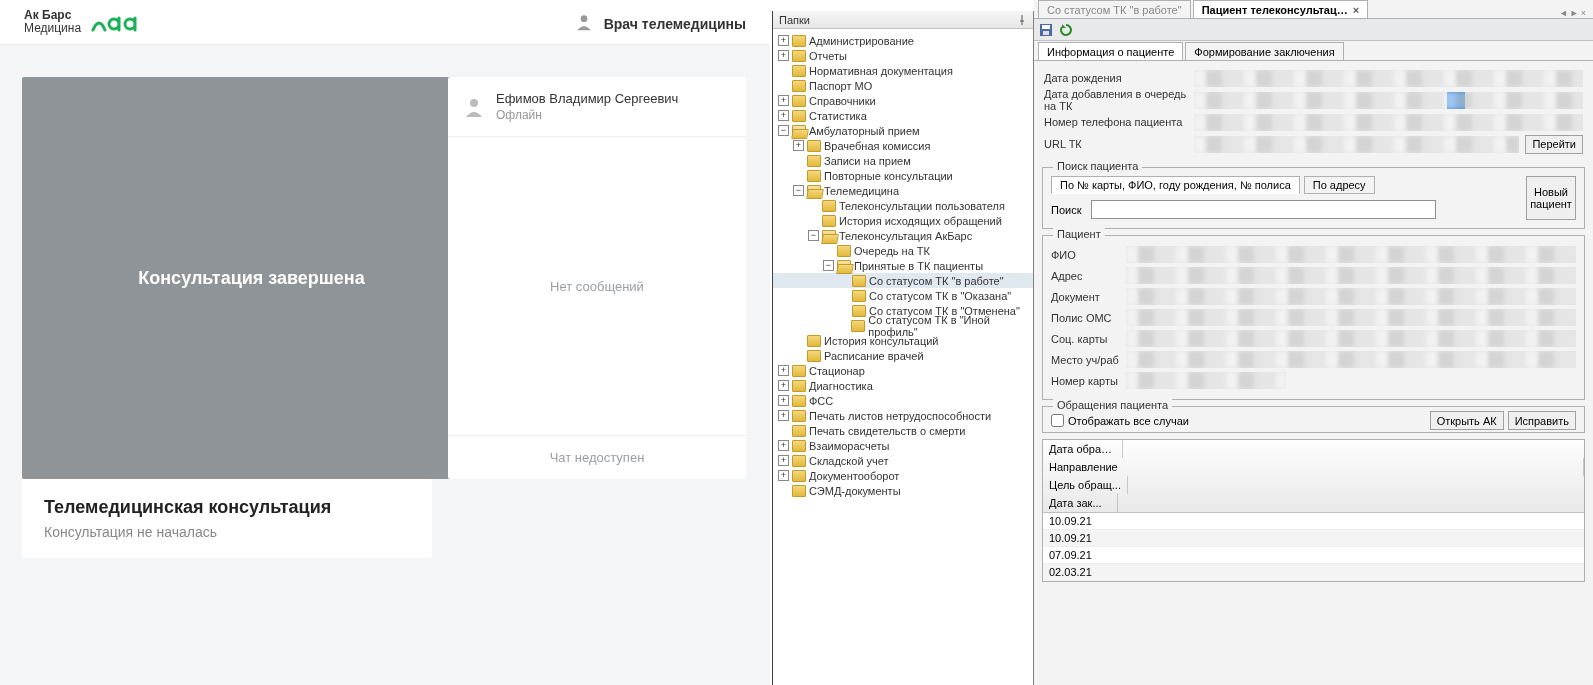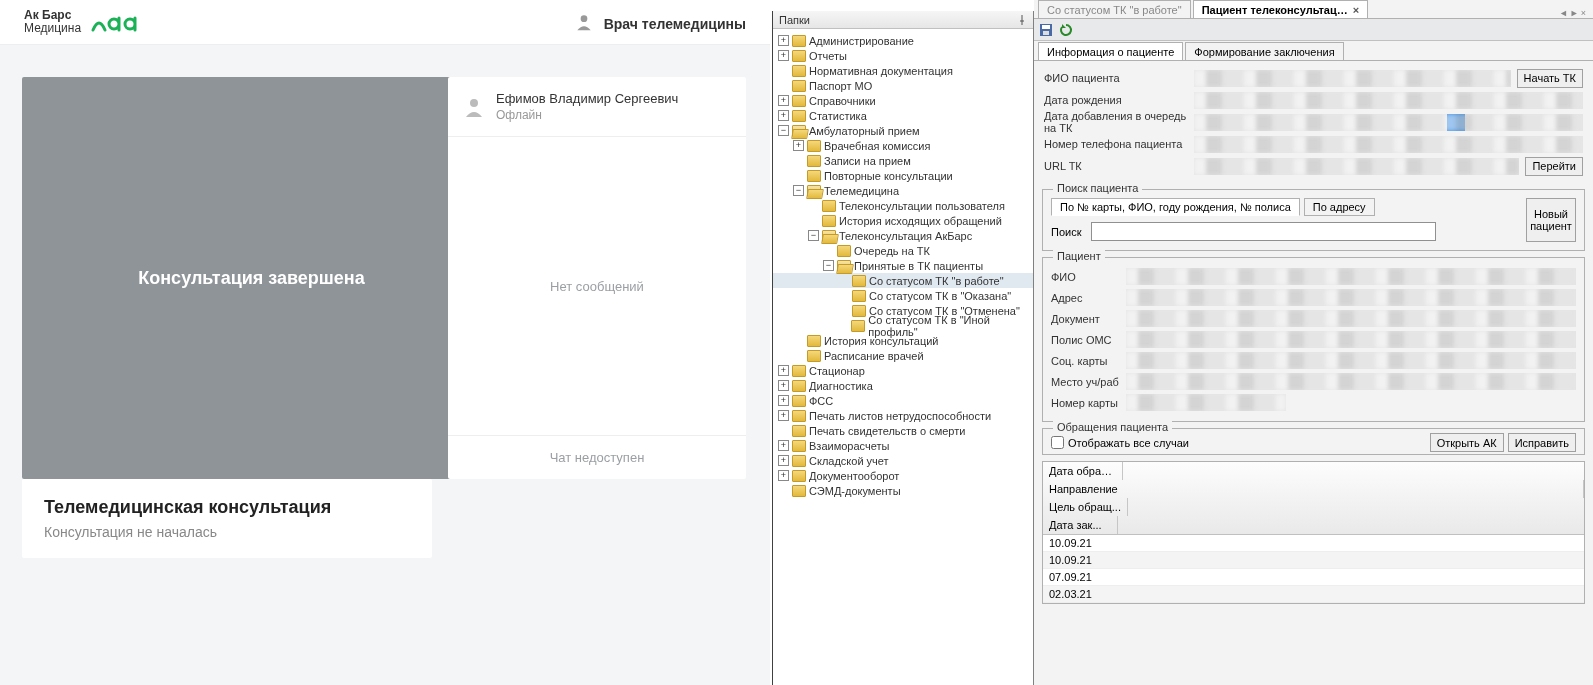--- a/index.html
+++ b/index.html
@@ -357,25 +357,20 @@
       </svg>
   </div>
 
   <div class="sub-tabs">
     <div class="sub-tab active">Информация о пациенте</div>
     <div class="sub-tab">Формирование заключения</div>
   </div>
 
   <div class="form-block">
     <div class="form-row">
-      <label>ФИО пациента</label>
-      <div class="redact-box"></div>
-      <button class="side-btn">Начать ТК</button>
-    </div>
-    <div class="form-row">
       <label>Дата рождения</label>
       <div class="redact-box"></div>
     </div>
     <div class="form-row">
       <label>Дата добавления в очередь на ТК</label>
       <div class="redact-box blue-spot"></div>
     </div>
     <div class="form-row">
       <label>Номер телефона пациента</label>
       <div class="redact-box"></div>

